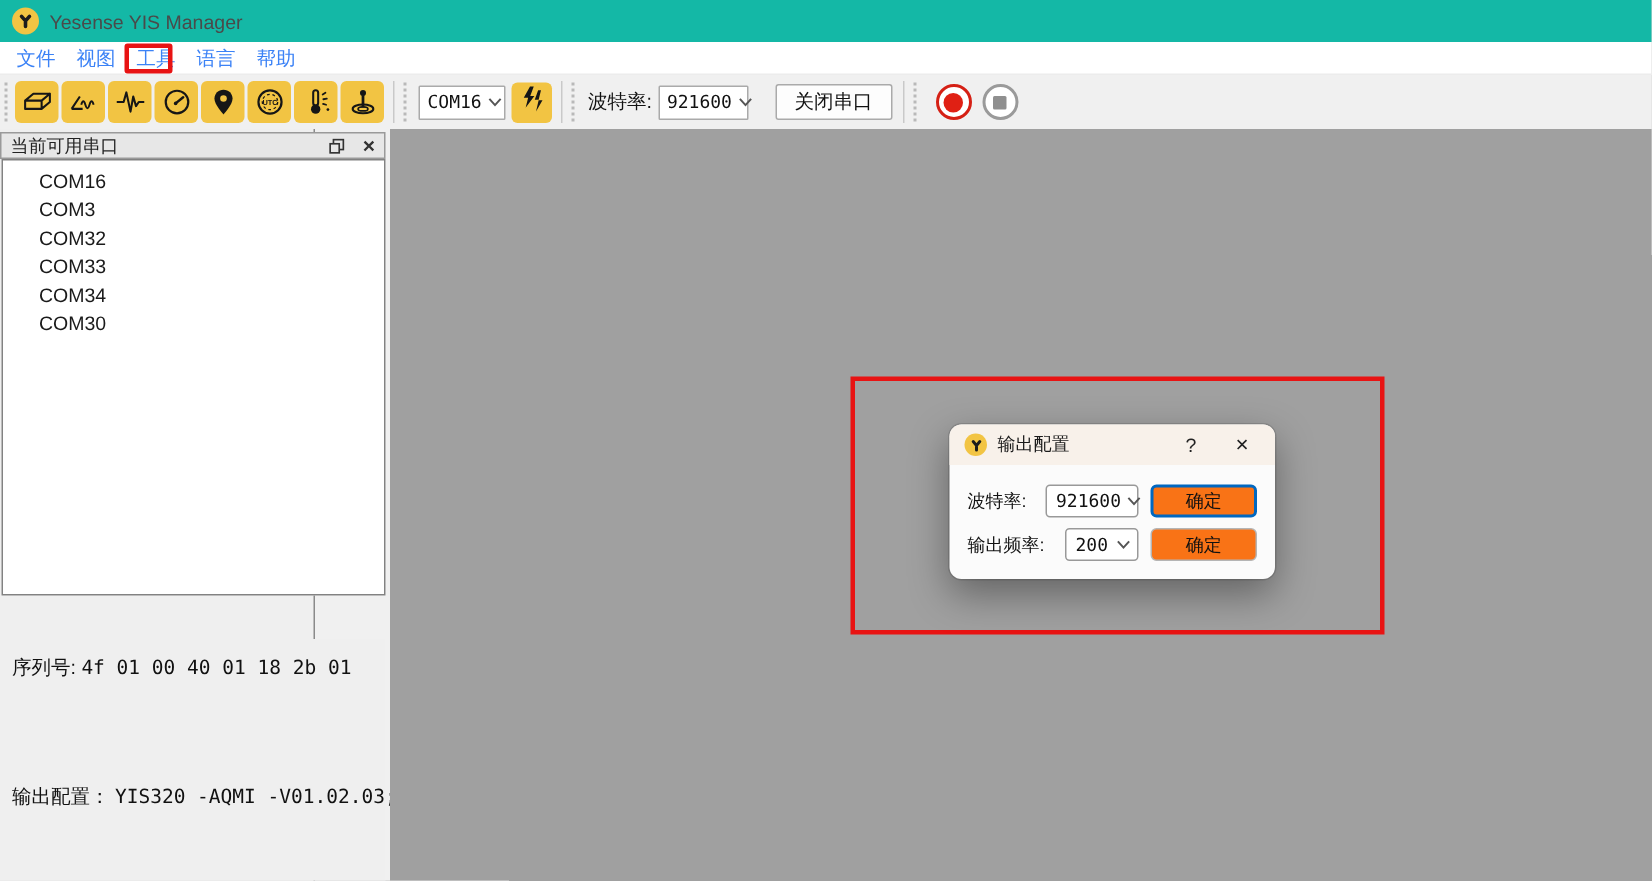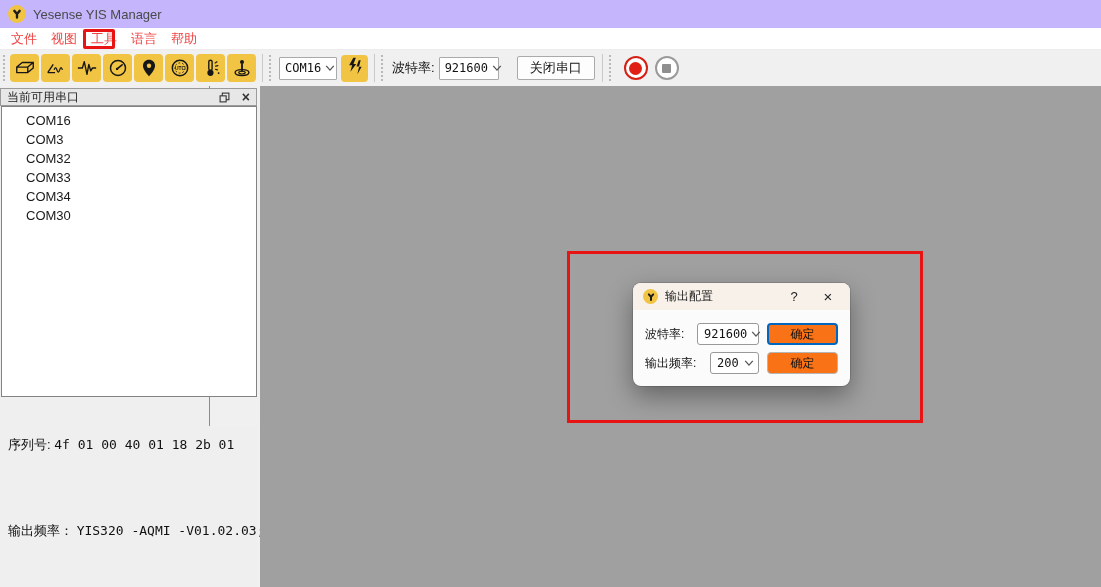--- a/index.html
+++ b/index.html
@@ -1,25 +1,25 @@
 <!DOCTYPE html>
 <html><head>
 <meta charset="utf-8">
 <style>
   * { margin:0; padding:0; box-sizing:border-box; }
   html,body { width:1101px; height:587px; overflow:hidden; font-family:"Liberation Sans", sans-serif; background:#f0f0f0; }
 
   
-  .titlebar { position:absolute; left:0; top:0; width:1101px; height:28px; background:#c4b5fd; display:flex; align-items:center; padding-left:8px; }
+  .titlebar { position:absolute; left:0; top:0; width:1101px; height:28px; background:#14b8a6; display:flex; align-items:center; padding-left:8px; }
   .app-logo { width:18px; height:18px; border-radius:50%; background:#f2c443; display:flex; align-items:center; justify-content:center; flex:0 0 auto; }
   .titlebar .title { margin-left:7px; font-size:13px; color:#4a4a4a; }
 
   
   .menubar { position:absolute; left:0; top:28px; width:1101px; height:22px; background:#ffffff; display:flex; align-items:center; padding-left:10px; border-bottom:1px solid #ececec; }
-  .menu-item { font-size:13px; color:#ef4444; margin-right:12px; width:28px; text-align:center; cursor:default; }
+  .menu-item { font-size:13px; color:#3b82f6; margin-right:12px; width:28px; text-align:center; cursor:default; }
 
   
   .toolbar { position:absolute; left:0; top:50px; width:1101px; height:36px; background:#f0f0f0; display:flex; align-items:center; }
   .drag-handle { width:4px; height:26px; margin:0 3px; border-left:2px dotted #b9b9b9; }
   .vsep { width:1px; height:28px; background:#c9c9c9; margin:0 3px; }
   .tool-btn { width:29px; height:28px; background:#f2c443; border-radius:4px; margin-right:2px; display:flex; align-items:center; justify-content:center; }
   .tool-btn svg { display:block; }
   .combo { height:23px; background:#fff; border:1px solid #aaaaaa; border-radius:1px; display:flex; align-items:center; padding-left:5px; font-family:"DejaVu Sans Mono", monospace; font-size:12px; color:#111; }
   .combo .chev { margin-left:auto; padding:0 4px; display:flex; }
   .refresh-btn { width:27px; height:27px; background:#f2c443; border-radius:4px; margin-left:4px; display:flex; align-items:center; justify-content:center; }
@@ -226,21 +226,21 @@
     <div class="port-item">COM33</div>
     <div class="port-item">COM34</div>
     <div class="port-item">COM30</div>
   </div>
   <div class="info-body">
     <div class="info-row row-serial">
       <span>序列号:</span>
       <span class="mono">4f 01 00 40 01 18 2b 01</span>
     </div>
     <div class="info-row row-version">
-      <span>输出频率：</span>
+      <span>输出配置：</span>
       <span class="mono">YIS320 -AQMI -V01.02.03;</span>
     </div>
   </div>
 </div>
 
 <div class="main-area"></div>
 
 <div class="red-box-menu"></div>
 <div class="red-box-dialog"></div>
 

